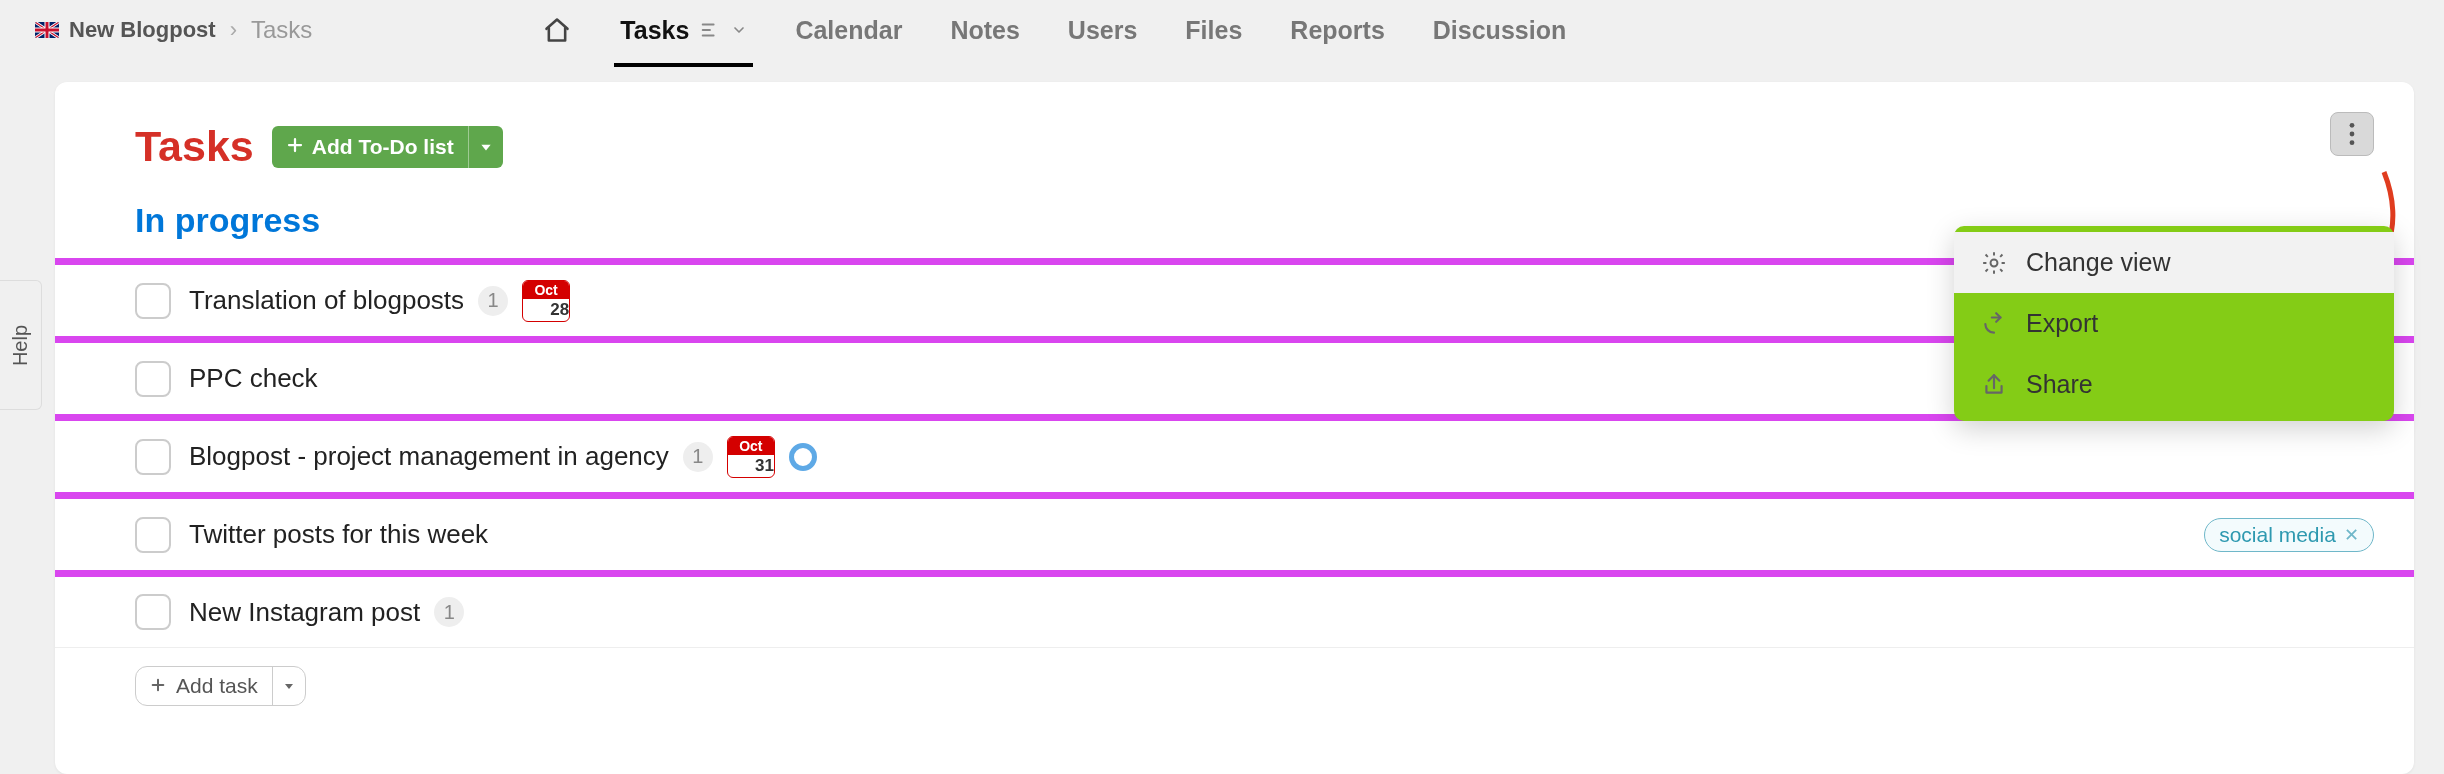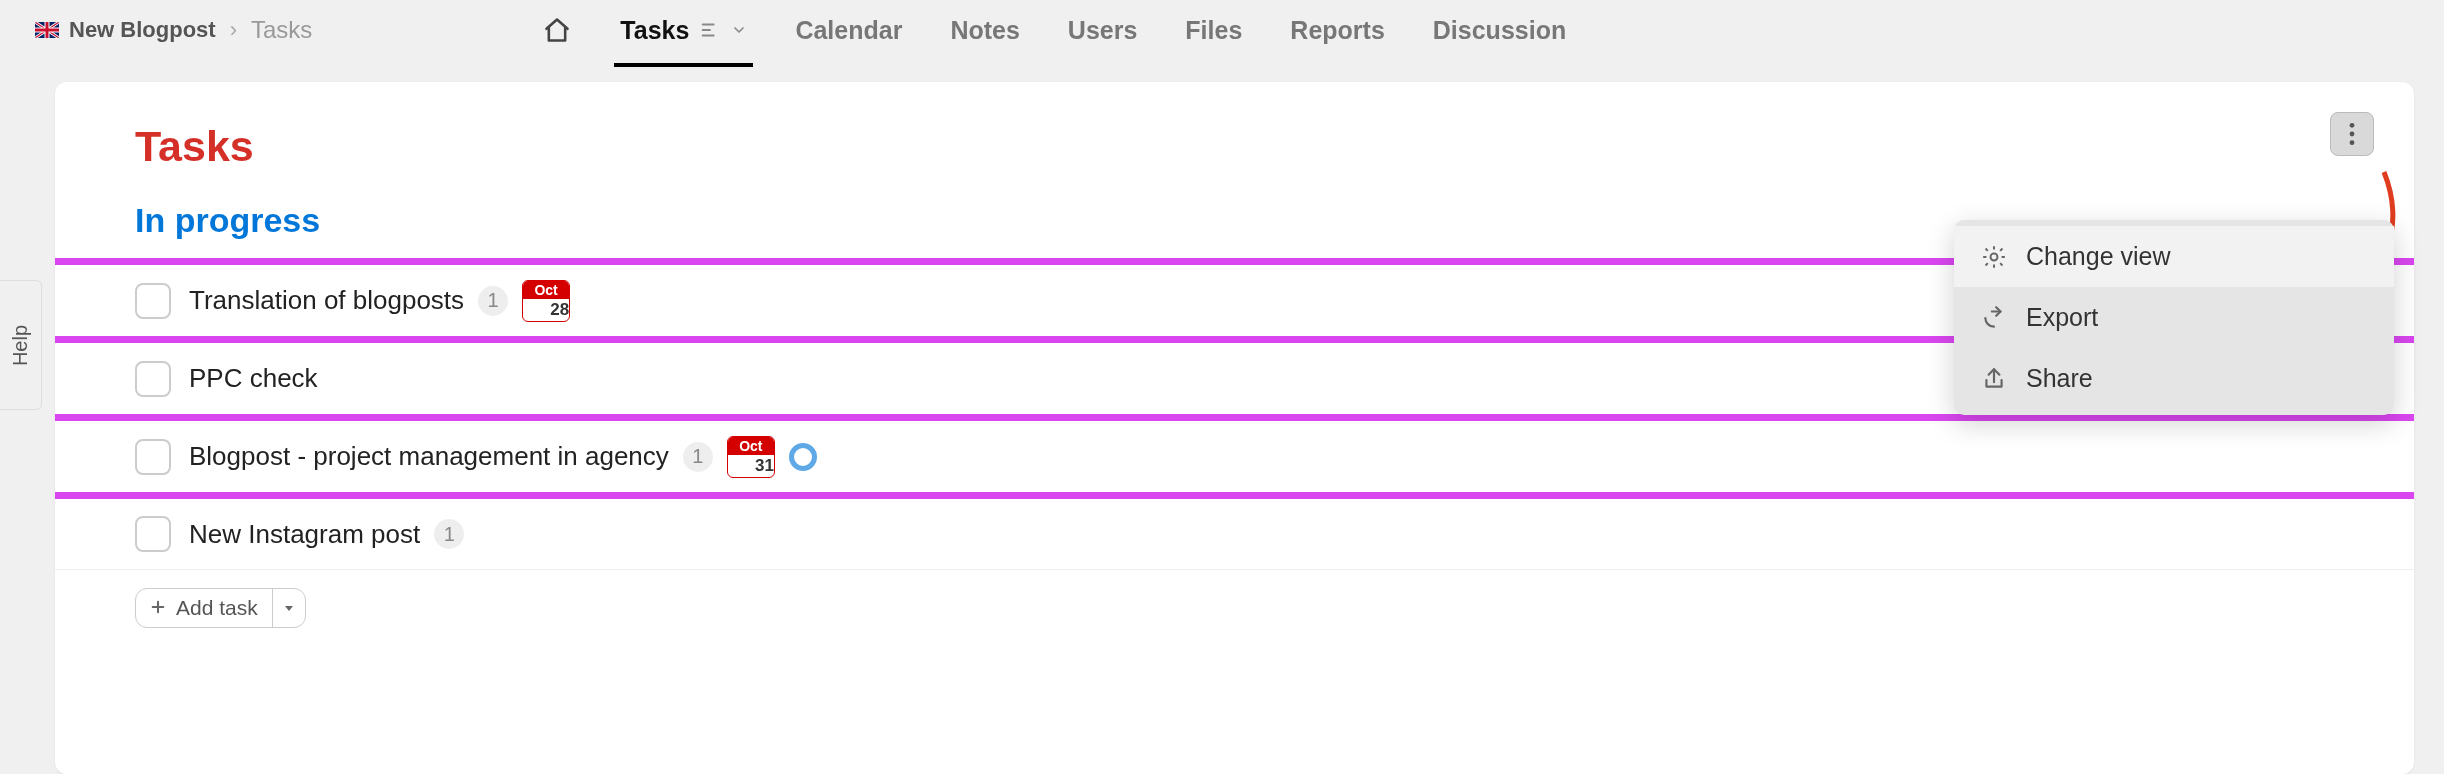--- a/index.html
+++ b/index.html
@@ -52,21 +52,21 @@
 
   .tag { position: absolute; right: 40px; border: 1px solid #6fb7c9; color: #2e99b0; font-size: 21px; border-radius: 22px; padding: 4px 14px; display: inline-flex; align-items: center; gap: 8px; background: #f3fbfd; }
   .tag .x { color: #6fb7c9; font-size: 18px; }
 
   .add-task-row { padding: 18px 0 0 80px; }
   .add-task-btn { display: inline-flex; align-items: center; border: 1px solid #ccc; border-radius: 12px; height: 40px; overflow: hidden; background: #fff; }
   .add-task-btn .main { display: inline-flex; align-items: center; gap: 10px; padding: 0 14px; font-size: 21px; color: #555; }
   .add-task-btn .drop { border-left: 1px solid #ccc; padding: 0 10px; display: flex; align-items: center; color: #666; height: 100%; }
 
   
-  .menu { position: absolute; right: 20px; top: 138px; width: 440px; background: #e5e5e5; border-radius: 10px; box-shadow: 0 8px 28px rgba(0,0,0,0.18); padding: 6px 0; z-index: 10; }
+  .menu { position: absolute; right: 20px; top: 144px; width: 440px; background: #84cc16; border-radius: 10px; box-shadow: 0 8px 28px rgba(0,0,0,0.18); padding: 6px 0; z-index: 10; }
   .menu-item { display: flex; align-items: center; gap: 18px; padding: 16px 26px; font-size: 25px; color: #333; cursor: pointer; }
   .menu-item.hover { background: #f2f2f2; }
   .menu-icon { width: 28px; height: 28px; display: inline-flex; align-items: center; justify-content: center; color: #666; }
 
   
   .ann-arrow { position: absolute; right: 10px; top: 80px; width: 120px; height: 160px; pointer-events: none; }
 
 </style>
 </head>
 <body>
@@ -118,20 +118,36 @@
     </div>
   </div>
 
   <div class="help-tab">
     <span>Help</span>
   </div>
 
   <div class="panel">
     <div class="panel-header">
       <div class="panel-title">Tasks</div>
+      <div class="add-list-btn">
+        <span class="main">
+          <span>
+            <svg width="18" height="18" viewBox="0 0 24 24" fill="none" stroke="#fff" stroke-width="3" stroke-linecap="round">
+                <line x1="12" y1="4" x2="12" y2="20"></line>
+                <line x1="4" y1="12" x2="20" y2="12"></line>
+              </svg>
+          </span>
+          <span>Add To-Do list</span>
+        </span>
+        <span class="drop">
+          <svg width="14" height="14" viewBox="0 0 24 24" fill="#fff">
+              <polygon points="4,8 20,8 12,18"></polygon>
+            </svg>
+        </span>
+      </div>
     </div>
 
     <div class="more-btn">
       <svg width="8" height="26" viewBox="0 0 6 24" fill="currentColor">
           <circle cx="3" cy="4" r="2.2"></circle>
           <circle cx="3" cy="12" r="2.2"></circle>
           <circle cx="3" cy="20" r="2.2"></circle>
         </svg>
     </div>
 
@@ -158,20 +174,28 @@
         <span class="task-check"></span>
         <span class="task-title">Blogpost - project management in agency</span>
         <span class="badge-count">1</span>
         <span class="date-badge">
           <span class="m">Oct</span>
           <span class="d">31</span>
         </span>
         <span class="ring"></span>
       </div>
 
+      <div class="task-row">
+        <span class="task-check"></span>
+        <span class="task-title">Twitter posts for this week</span>
+        <span class="tag">
+          <span>social media</span>
+          <span class="x">✕</span>
+        </span>
+      </div>
 
       <div class="task-row">
         <span class="task-check"></span>
         <span class="task-title">New Instagram post</span>
         <span class="badge-count">1</span>
       </div>
     </div>
 
     <div class="add-task-row">
       <div class="add-task-btn">

